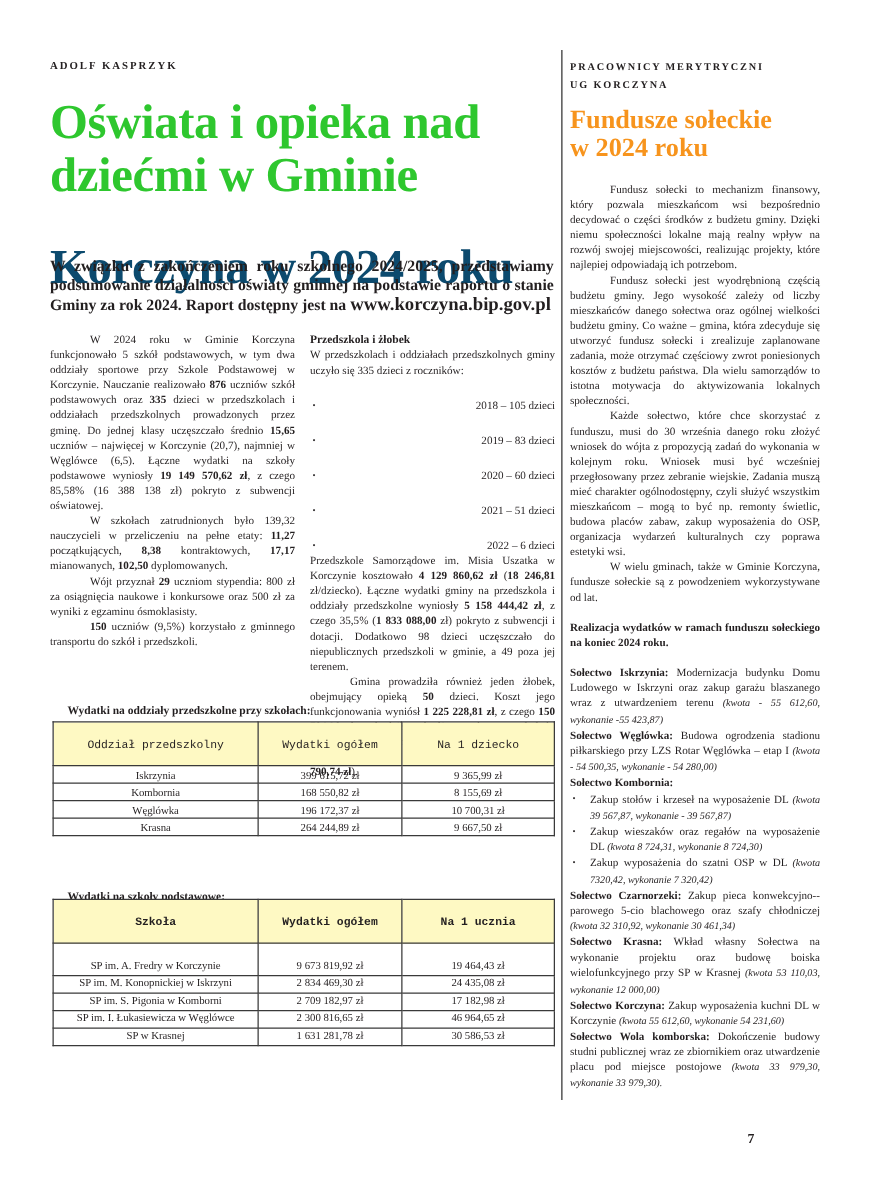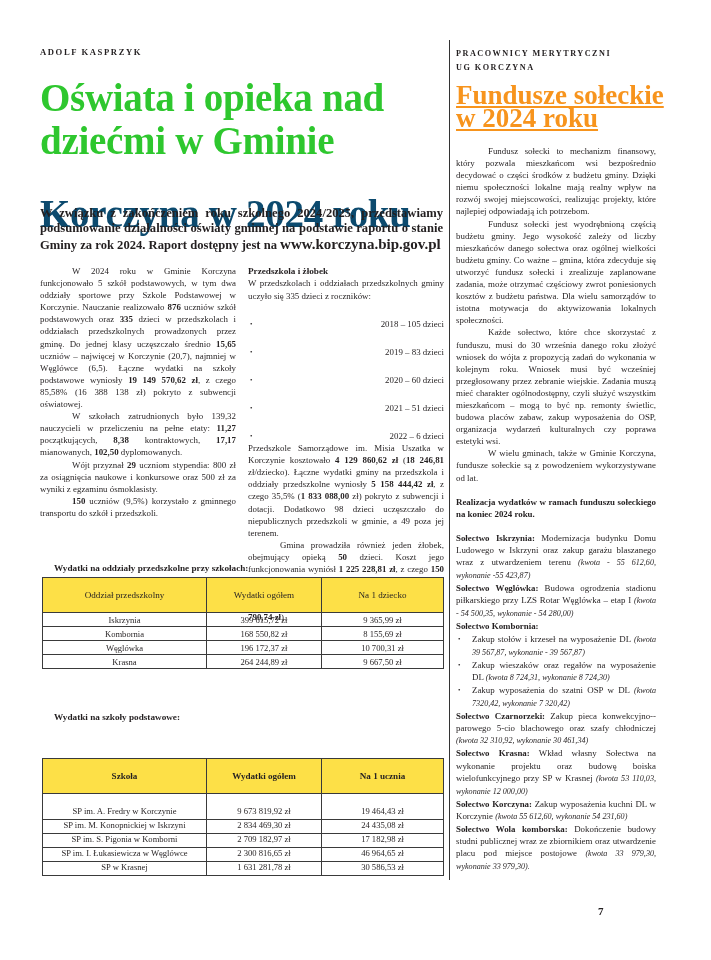--- a/index.html
+++ b/index.html
@@ -21,34 +21,34 @@
   .col p.ind { text-indent: 32px; }
   .col b { font-weight: bold; }
   .col h4 { font-size: 9.2px; font-weight: bold; margin-bottom: 0; line-height: 12.4px; }
   .col ul { list-style: none; }
   .col ul li { padding-left: 26px; position: relative; text-align: right; margin-top: 16px; }
   .col ul li::before { content: "•"; position: absolute; left: 2px; font-size: 7px; }
 
   .tbl-caption { position: absolute; left: 40px; font-family: "Liberation Serif", serif; font-weight: bold; font-size: 9.2px; margin-left: 14px; }
   table.tbl { position: absolute; left: 42px; width: 402px; border-collapse: collapse; font-family: "Liberation Serif", serif; font-size: 8.6px; }
   table.tbl th, table.tbl td { border: 1px solid #3a3a3a; text-align: center; font-weight: normal; }
-  table.tbl th { background: #fde047; height: 35px; font-size: 9.1px; }
+  table.tbl th { background: #fef9c3; height: 35px; font-size: 9.1px; font-family: Liberation Mono, monospace; }
   table.tbl.bold-head th { font-weight: bold; }
   table.tbl td { height: 14px; }
   .t1 { top: 577px; }
-  .t2 { top: 758px; }
+  .t2 { top: 719px; }
   .t1 th:nth-child(1), .t2 th:nth-child(1) { width: 164px; }
   .t1 th:nth-child(2), .t2 th:nth-child(2) { width: 115px; }
   .t2 td { height: 26px; vertical-align: bottom; padding-bottom: 3px; }
   .t2 tr.first td { height: 26px; padding-bottom: 3px; }
 
   .vline { position: absolute; left: 449px; top: 40px; width: 1px; height: 840px; background: #333; }
 
   .rkicker { position: absolute; left: 456px; top: 47px; font-family: "Liberation Serif", serif; font-weight: bold; font-size: 8.2px; line-height: 13.5px; letter-spacing: 1.5px; }
-  .rtitle { position: absolute; left: 456px; top: 84px; width: 230px; font-family: "Liberation Serif", serif; font-weight: bold; font-size: 27px; line-height: 23px; color: #f7941d; text-decoration: underline; }
+  .rtitle { position: absolute; left: 456px; top: 84px; width: 230px; font-family: "Liberation Serif", serif; font-weight: bold; font-size: 21px; line-height: 23px; color: #f7941d; }
 
   .rcol { position: absolute; left: 456px; top: 145px; width: 200px; font-family: "Liberation Serif", serif; font-size: 8.9px; line-height: 12.1px; text-align: justify; }
   .rcol p.ind { text-indent: 32px; }
   .rcol .sec { font-weight: bold; margin-top: 12px; }
   .rcol .items { margin-top: 12px; }
   .rcol .it b { font-weight: bold; }
   .rcol i { font-style: italic; font-size: 8.1px; }
   .rcol ul { list-style: none; }
   .rcol ul li { padding-left: 16px; position: relative; }
   .rcol ul li::before { content: "•"; position: absolute; left: 2px; font-size: 7px; }

